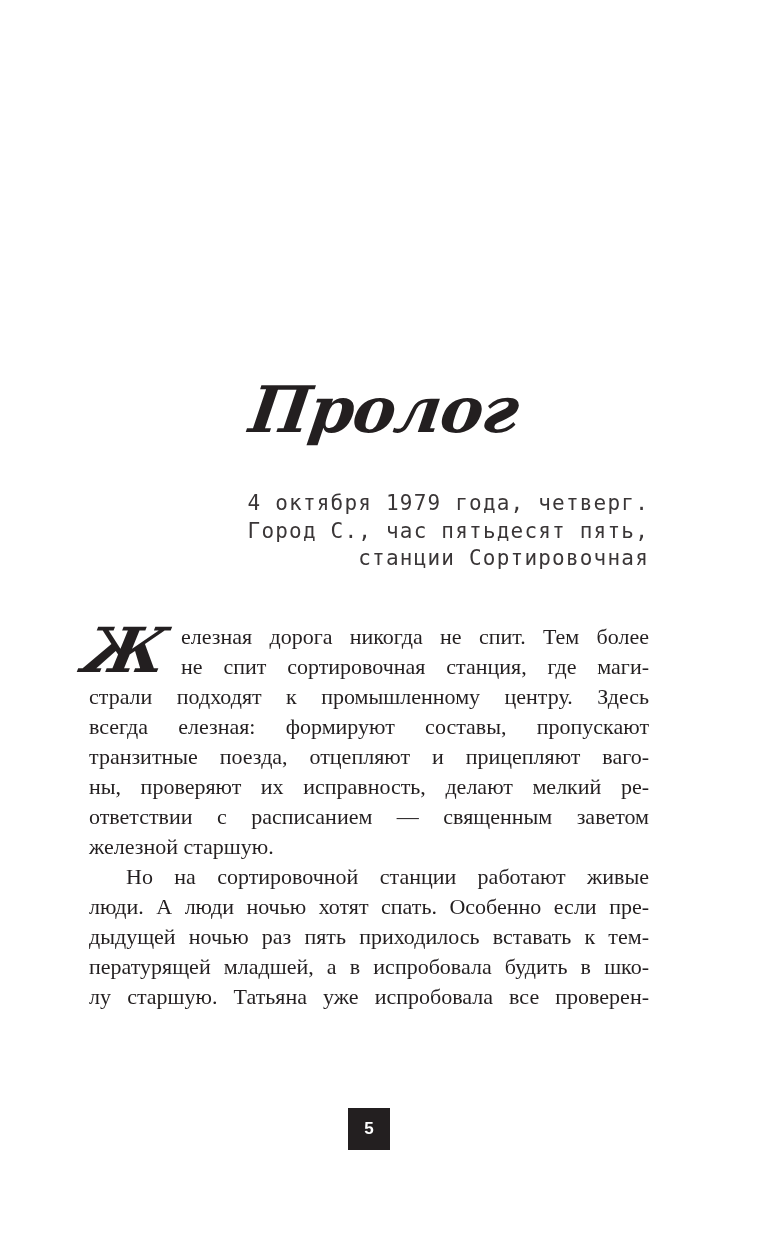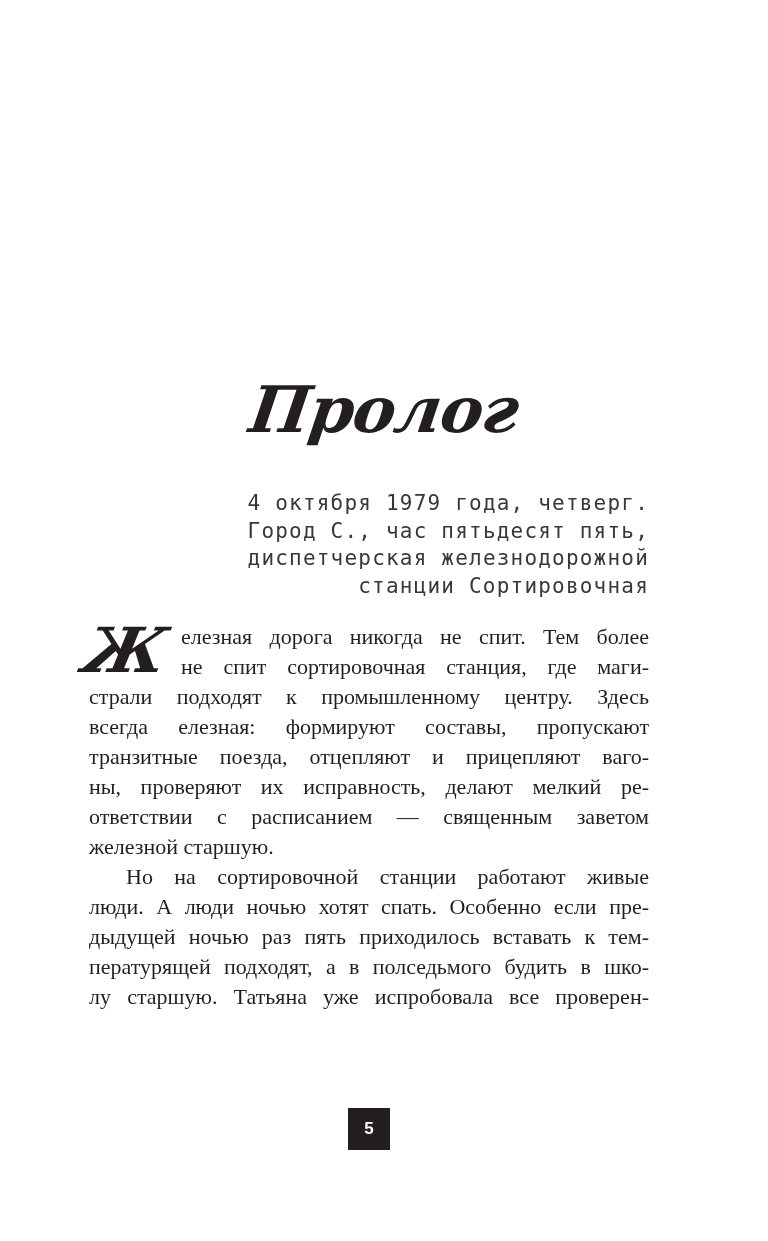--- a/index.html
+++ b/index.html
@@ -96,21 +96,20 @@
 </head>
 <body>
 
 <div>
 
   <h1 class="chapter-title">Пролог</h1>
 
   <div class="epigraph">
     <span class="line">4 октября 1979 года, четверг.</span>
     <span class="line">Город С., час пятьдесят пять,</span>
-    <span class="line">диспетчерская железнодорожной</span>
     <span class="line">станции Сортировочная</span>
   </div>
 
   <div class="body-text">
     <span class="dropcap">Ж</span>
 
     <div>
       <span class="line after-dropcap">елезная дорога никогда не спит. Тем более</span>
       <span class="line after-dropcap">не спит сортировочная станция, где маги-</span>
       <span class="line">страли подходят к промышленному центру. Здесь</span>
@@ -118,20 +117,20 @@
       <span class="line">транзитные поезда, отцепляют и прицепляют ваго-</span>
       <span class="line">ны, проверяют их исправность, делают мелкий ре-</span>
       <span class="line">ответствии с расписанием — священным заветом</span>
       <span class="line last">железной старшую.</span>
     </div>
 
     <div>
       <span class="line indent">Но на сортировочной станции работают живые</span>
       <span class="line">люди. А люди ночью хотят спать. Особенно если пре-</span>
       <span class="line">дыдущей ночью раз пять приходилось вставать к тем-</span>
-      <span class="line">пературящей подходят, а в полседьмого будить в шко-</span>
+      <span class="line">пературящей младшей, а в испробовала будить в шко-</span>
       <span class="line">лу старшую. Татьяна уже испробовала все проверен-</span>
     </div>
   </div>
 
   <div class="page-number">5</div>
 
 </div>
 
 </body></html>

